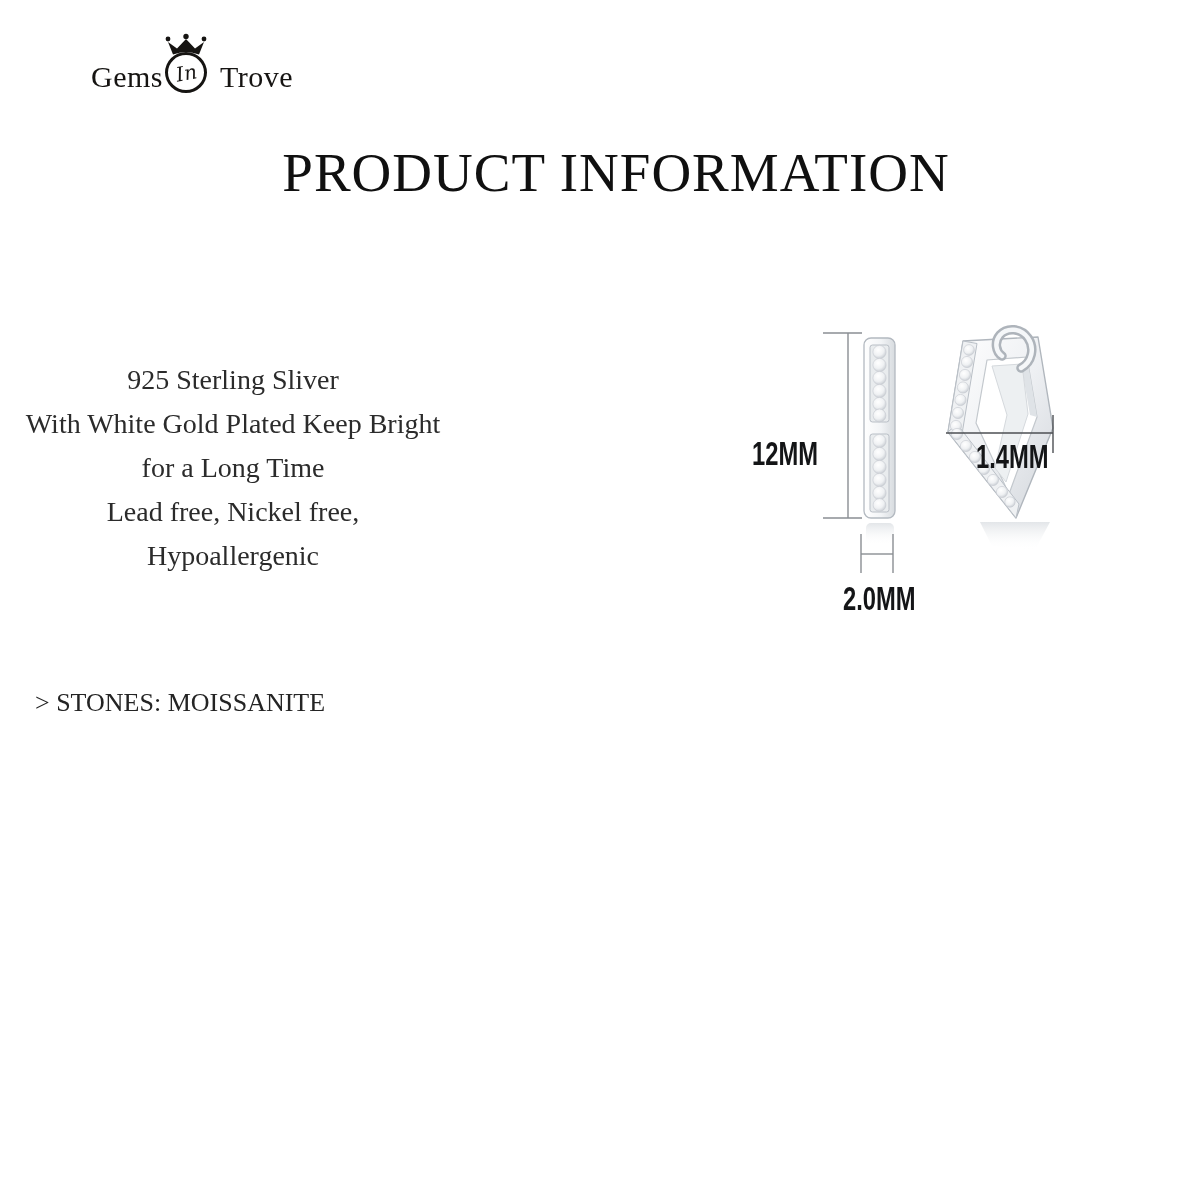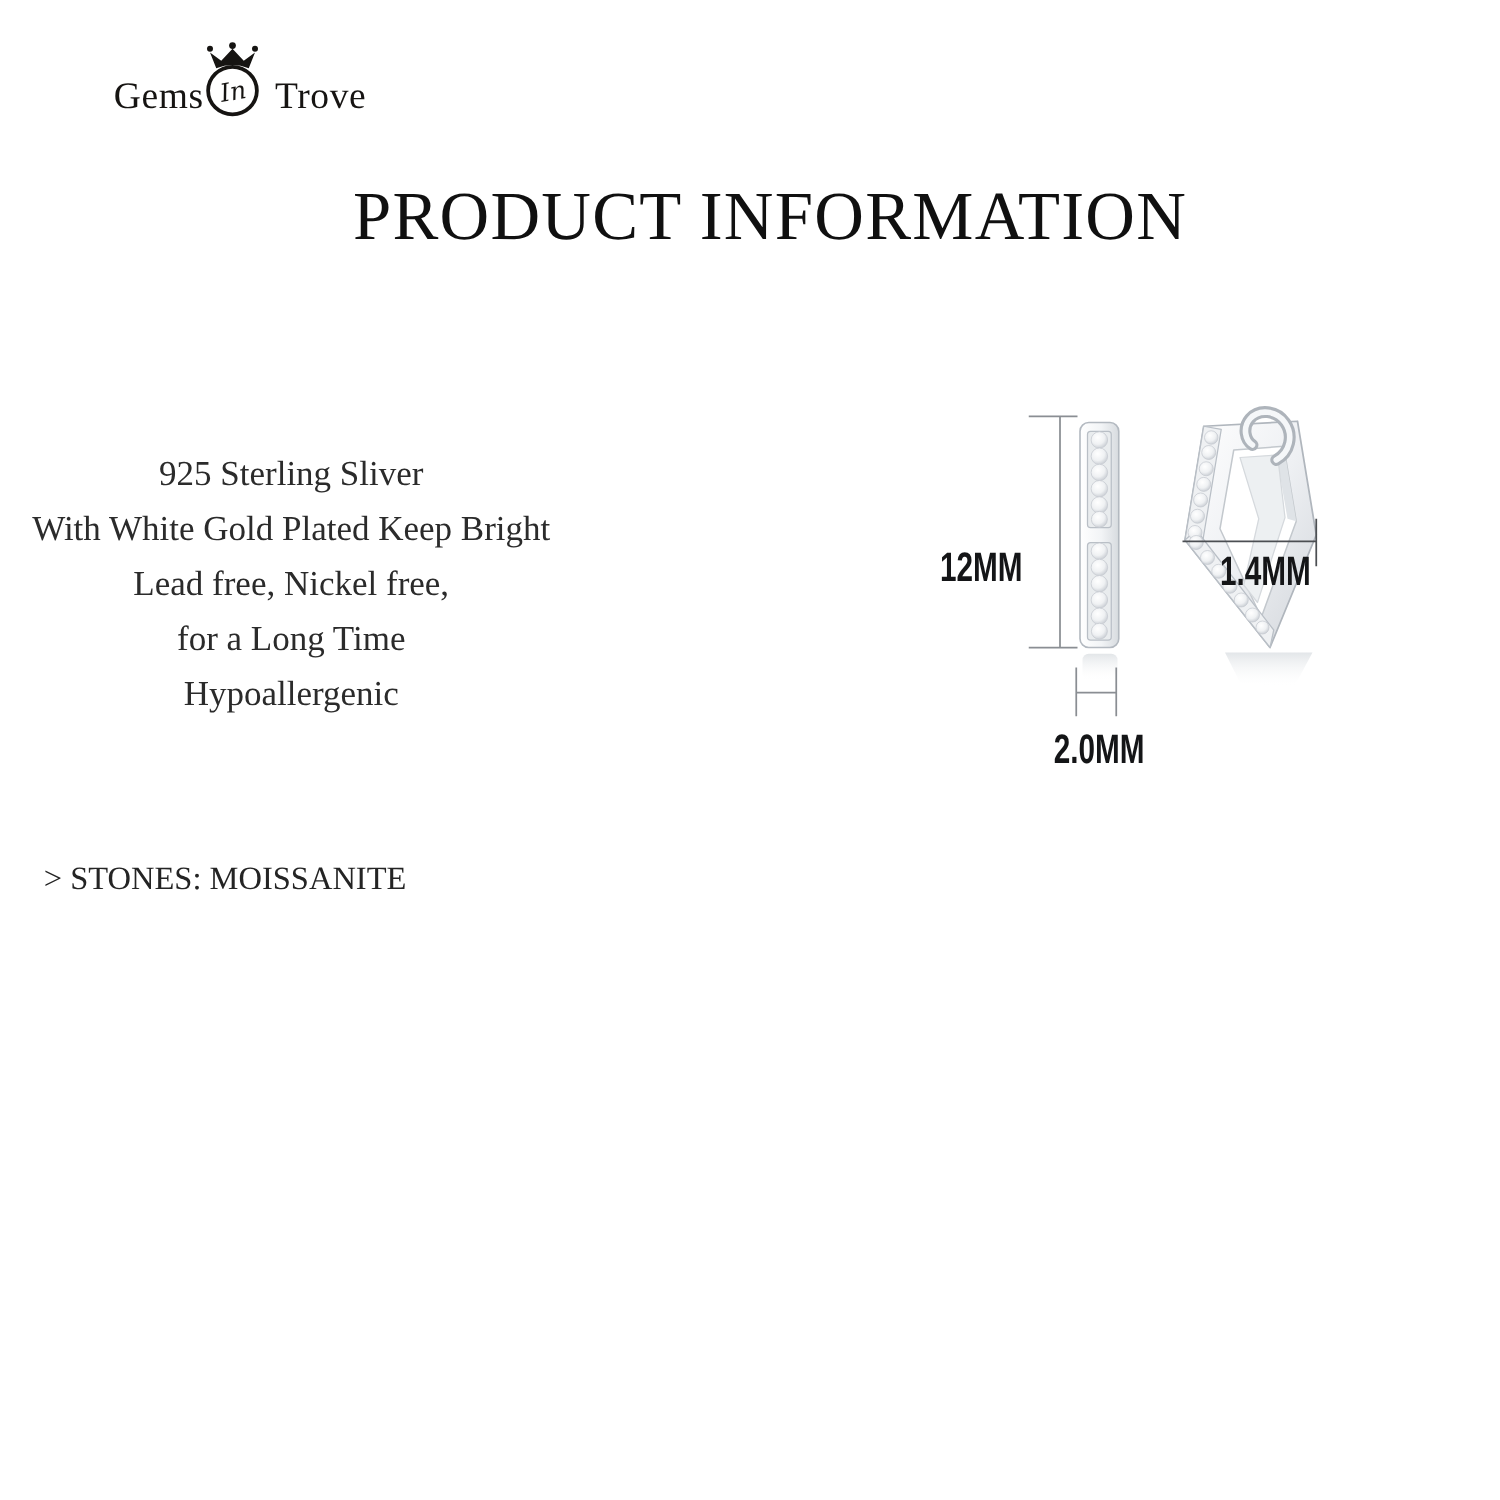--- a/index.html
+++ b/index.html
@@ -57,22 +57,22 @@
     <span class="logo-script">In</span>
   </span>
   <span class="logo-word logo-trove">Trove</span>
 </div>
 
 <div class="page-title">PRODUCT INFORMATION</div>
 
 <div class="description">
   <div class="desc-line">925 Sterling Sliver</div>
   <div class="desc-line">With White Gold Plated Keep Bright</div>
+  <div class="desc-line">for a Long Time</div>
   <div class="desc-line">Lead free, Nickel free,</div>
-  <div class="desc-line">for a Long Time</div>
   <div class="desc-line">Hypoallergenic</div>
 </div>
 
 <div class="diagram">
   <svg width="365" height="310" viewBox="0 0 365 310">
     <defs>
       <linearGradient id="metalH" x1="0" y1="0" x2="1" y2="0">
         <stop offset="0" stop-color="#ffffff"></stop>
         <stop offset="0.55" stop-color="#f2f4f6"></stop>
         <stop offset="1" stop-color="#d7dbdf"></stop>

